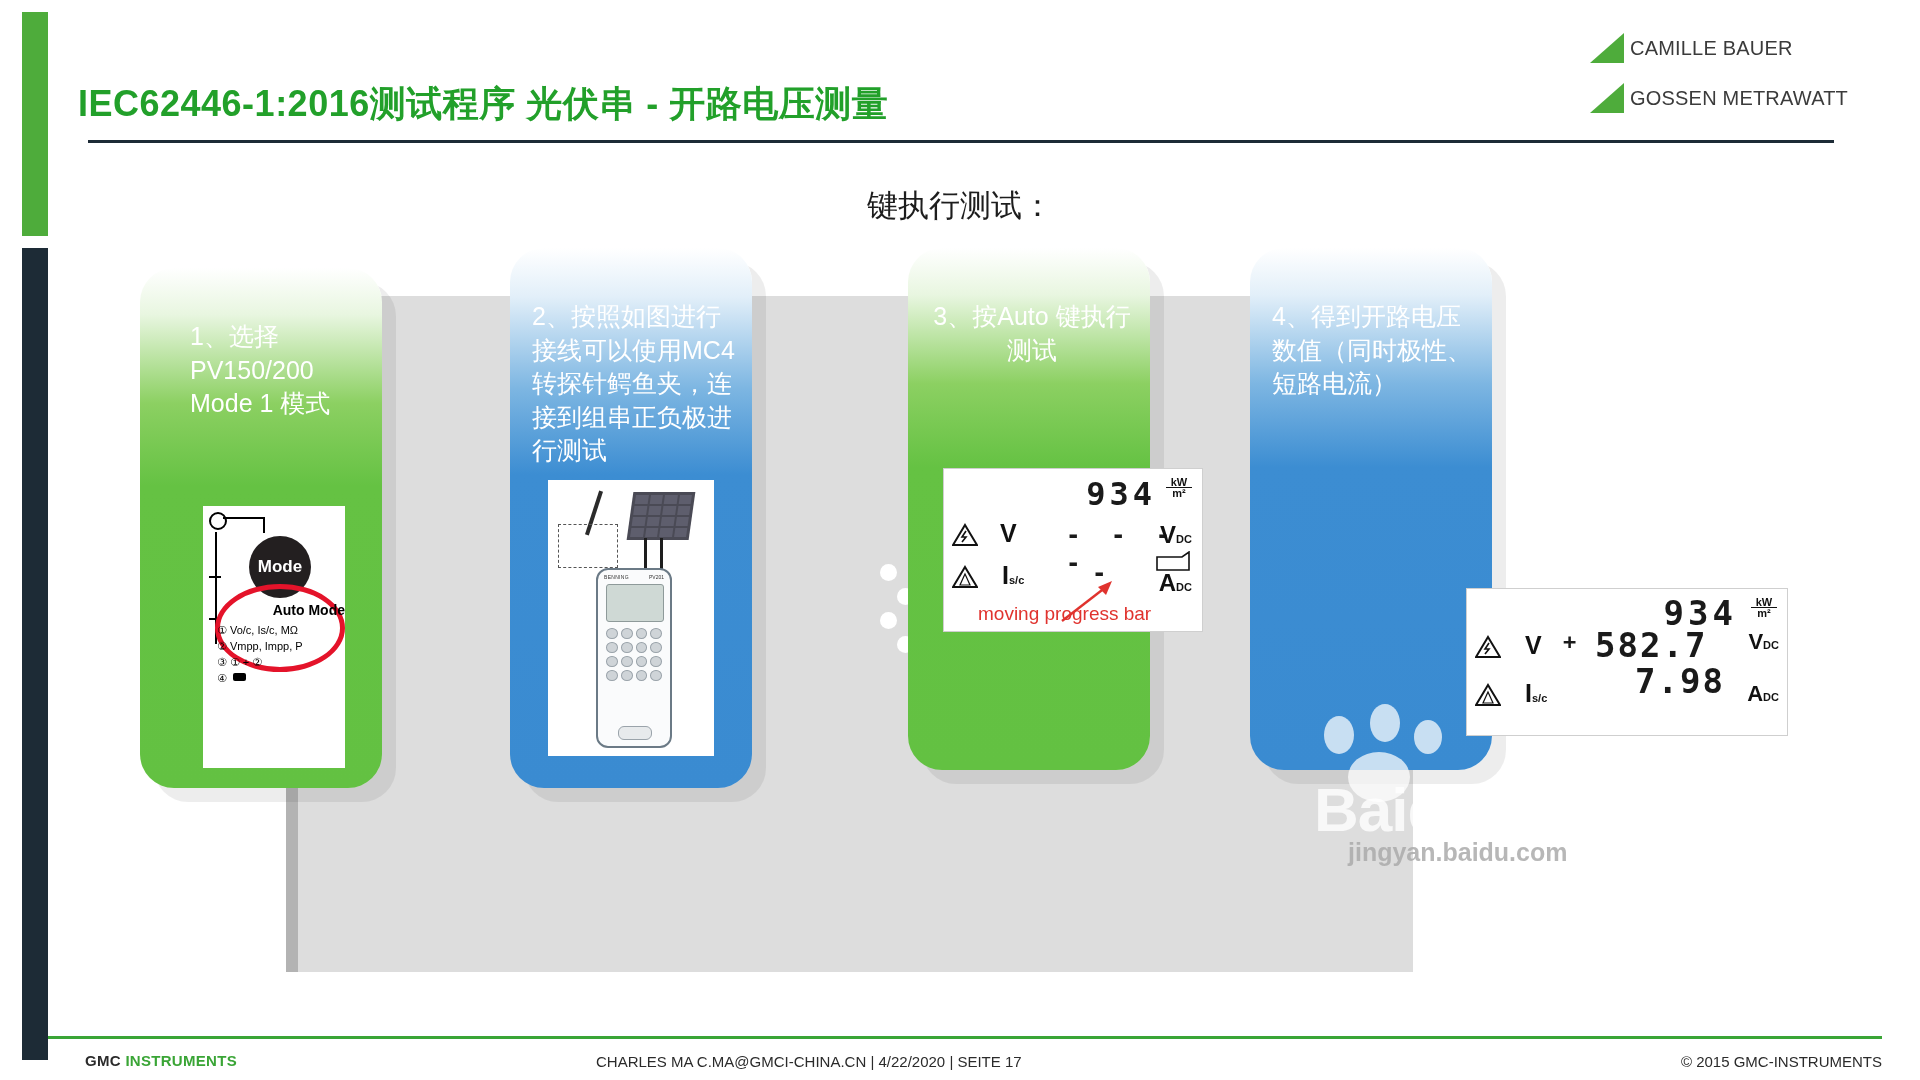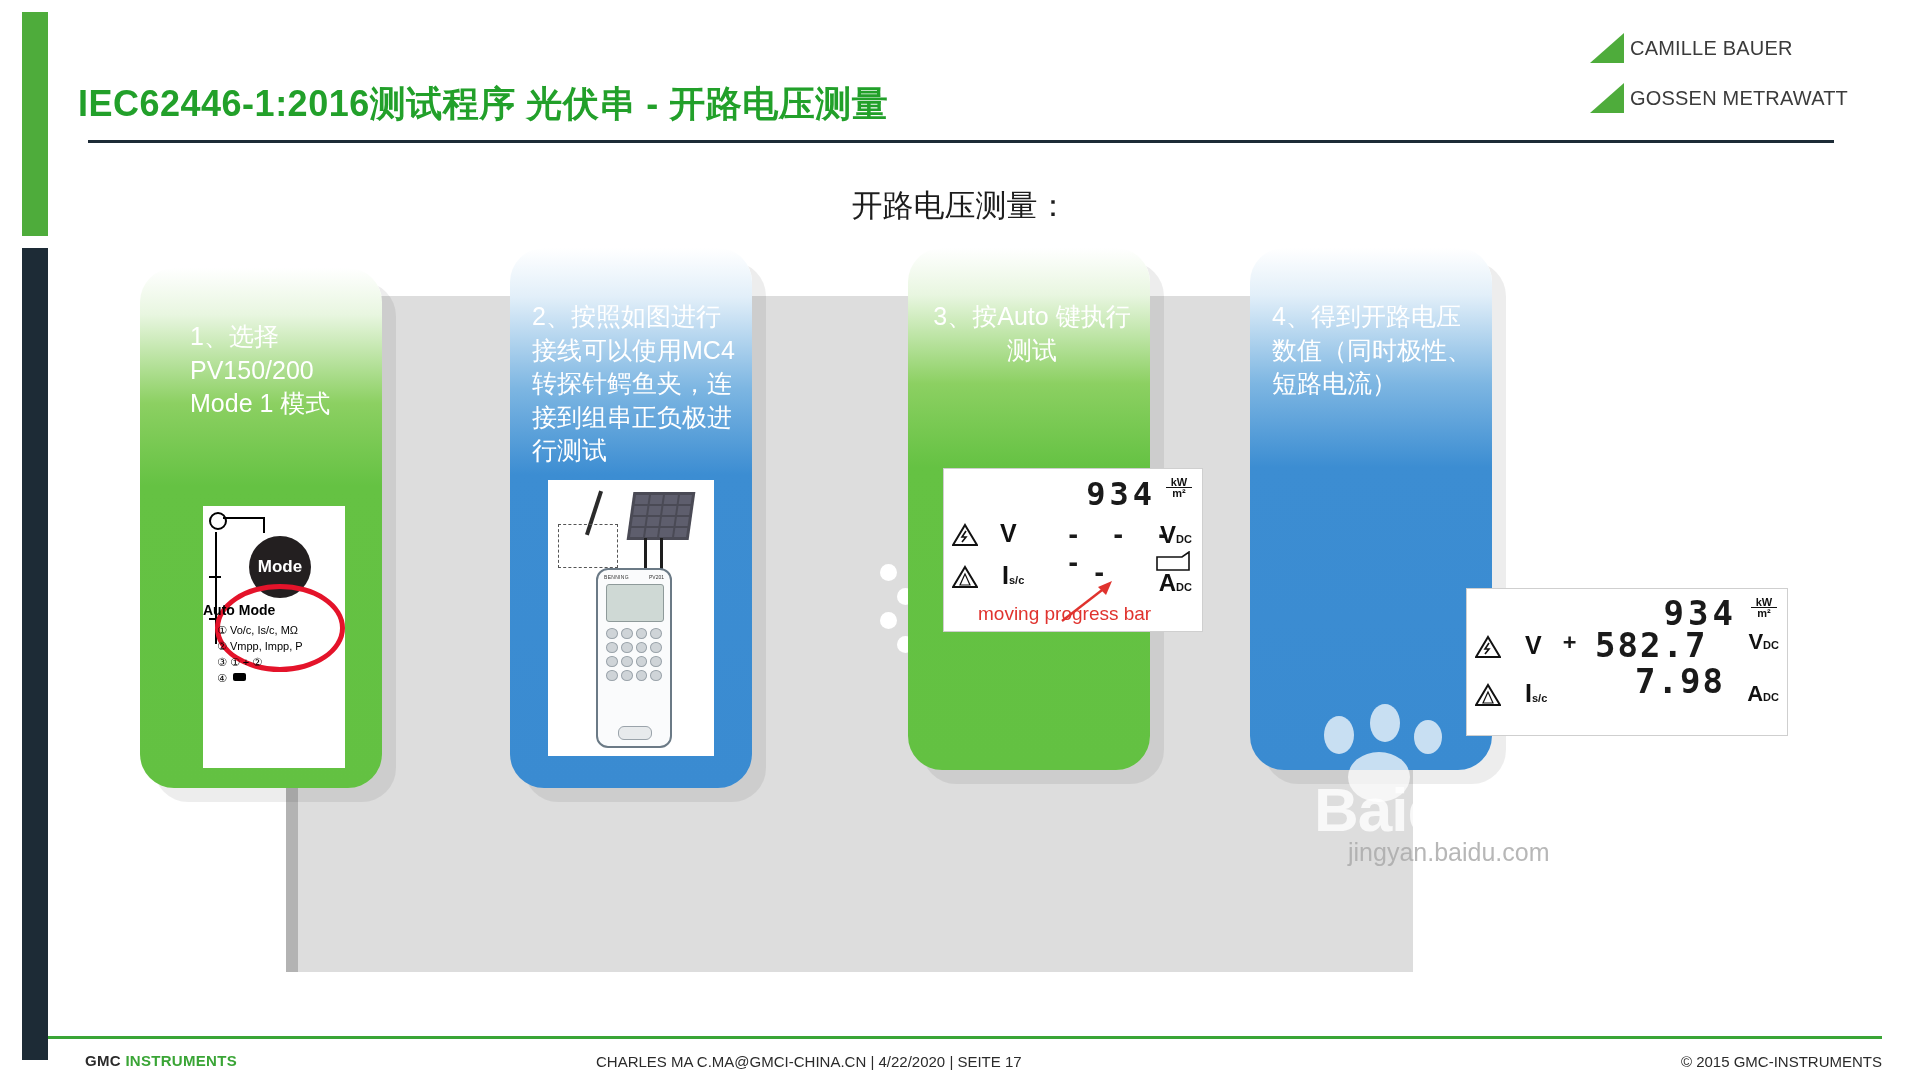--- a/index.html
+++ b/index.html
@@ -59,21 +59,21 @@
   .dev1{position:absolute;left:63px;top:238px;width:142px;height:262px;background:#ffffff;}
   .knob{
     position:absolute;left:46px;top:30px;width:62px;height:62px;border-radius:50%;
     background:#231f20;color:#fff;font-size:17px;font-weight:bold;
     display:flex;align-items:center;justify-content:center;
   }
   .ellipse{
     position:absolute;left:12px;top:78px;width:120px;height:78px;
     border:5px solid #e4132a;border-radius:50%;
   }
-  .amlabel{position:absolute;left:0;right:0;top:96px;text-align:left;font-size:14px;font-weight:bold;color:#000;}
+  .amlabel{position:absolute;left:0;right:0;top:96px;text-align:right;font-size:14px;font-weight:bold;color:#000;}
   .amlist{position:absolute;left:14px;top:116px;font-size:11px;color:#000;line-height:1.46;}
   .amlist div{white-space:nowrap;}
   .socket{
     position:absolute;left:6px;top:6px;width:14px;height:14px;border:2px solid #000;border-radius:50%;
   }
   .sockline{position:absolute;left:20px;top:11px;width:42px;height:2px;background:#000;}
   .sockline2{position:absolute;left:60px;top:11px;width:2px;height:16px;background:#000;}
   .vline{position:absolute;left:12px;top:26px;width:2px;height:112px;background:#000;}
   .tick{position:absolute;left:6px;width:12px;height:2px;background:#000;}
   .blk{position:absolute;width:13px;height:8px;background:#000;border-radius:2px;}
@@ -111,21 +111,21 @@
   .kwm{font-size:11px;font-weight:bold;color:#111;line-height:.95;text-align:center;}
   .arrowlbl{color:#e0332e;font-size:19px;white-space:nowrap;}
   
   .wm{position:absolute;left:1286px;top:716px;width:560px;height:160px;pointer-events:none;}
   .wm-paw i{position:absolute;border-radius:50%;background:rgba(255,255,255,.72);}
   .wm-text{
     position:absolute;left:28px;top:52px;font-size:62px;font-weight:bold;
     color:rgba(255,255,255,.78);letter-spacing:-1px;white-space:nowrap;
   }
   .wm-url{
-    position:absolute;left:62px;top:122px;font-size:25px;color:rgba(170,170,170,.85);white-space:nowrap;
+    position:absolute;left:62px;top:122px;font-size:25px;color:rgba(170,170,170,.85);white-space:nowrap;font-weight:bold;
   }
   
   .foot-rule{position:absolute;left:48px;top:1036px;width:1834px;height:3px;background:#3aa536;}
   .foot-left{position:absolute;left:48px;top:1052px;font-size:15px;font-weight:bold;color:#2b2b2b;letter-spacing:.3px;margin-left:37px;}
   .foot-left em{font-style:normal;color:#3aa536;}
   .foot-center{position:absolute;left:596px;top:1053px;font-size:15px;color:#2b2b2b;white-space:nowrap;}
   .foot-right{position:absolute;right:38px;top:1053px;font-size:15px;color:#2b2b2b;white-space:nowrap;text-align:center;}
 </style>
 </head>
 <body>
@@ -145,21 +145,21 @@
     <span class="logo-txt">CAMILLE BAUER</span>
   </div>
   <div class="logo-row">
     <svg class="logo-tri" viewBox="0 0 34 30">
       <polygon points="34,0 34,30 0,30" fill="#4eac3b"></polygon>
     </svg>
     <span class="logo-txt">GOSSEN METRAWATT</span>
   </div>
 </div>
 
-<div class="subtitle">开路电压测量：</div>
+<div class="subtitle">键执行测试：</div>
 
 <div class="band"></div>
 <div class="band-bar"></div>
 
 <div class="dots" style="left:500px;top:564px;">
   <i style="left:10px;top:0"></i>
     <i style="left:44px;top:0"></i>
   <i style="left:27px;top:24px"></i>
     <i style="left:61px;top:24px"></i>
   <i style="left:10px;top:48px"></i>

